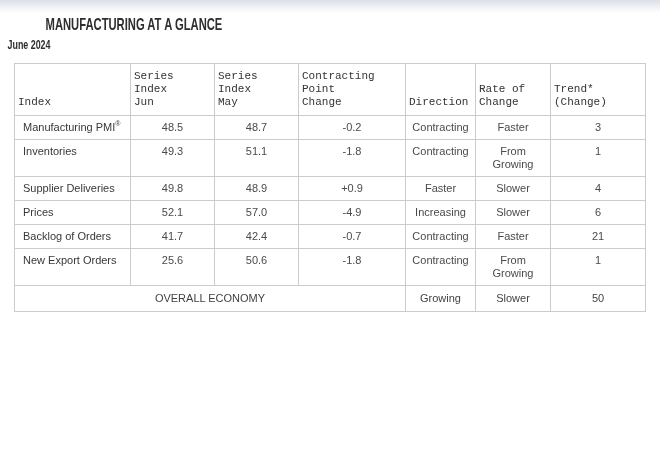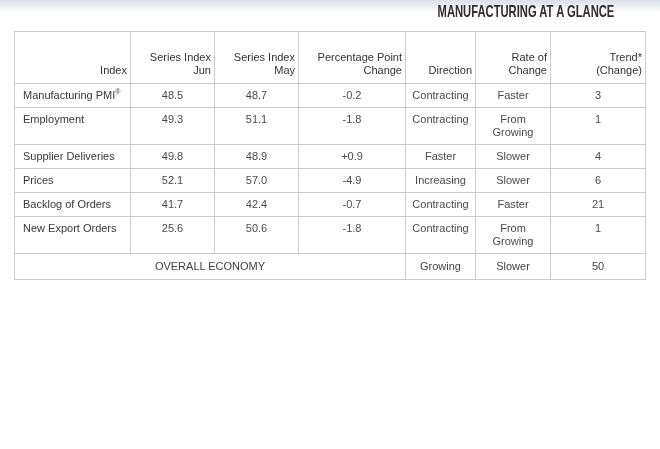--- a/index.html
+++ b/index.html
@@ -10,21 +10,21 @@
     color:#3b3b3b;
     overflow:hidden;
     position:relative;
   }
   .top-fade {
     position:absolute; top:0; left:0;
     width:660px; height:13px;
     background:linear-gradient(to bottom, #dbe0e8, rgba(255,255,255,0));
     pointer-events:none;
   }
-  .report-header { text-align:right; padding-top:3px; }
+  .report-header { text-align:left; padding-top:16px; }
   .report-title {
     display:inline-block;
     font-size:17px; font-weight:bold; color:#2e2e2e;
     line-height:17px; white-space:nowrap;
     transform:scaleX(0.66); transform-origin:center;
   }
   .report-subtitle { margin-top:1px; }
   .report-subtitle span {
     display:inline-block;
     font-size:12px; font-weight:bold; color:#2e2e2e;
@@ -40,23 +40,24 @@
   }
   .glance th, .glance td {
     border:1px solid #cccccc;
     font-size:11px;
     font-weight:normal;
   }
   .glance thead th {
     vertical-align:bottom;
     height:41px;
     padding:4px 3px 6px 3px;
-    text-align:right;
+    text-align:left;
     color:#333333;
     line-height:13px;
+    font-family:Liberation Mono, monospace;
   }
   .glance thead th span { display:block; }
   .glance tbody td {
     padding:5px 6px;
     text-align:center;
     vertical-align:top;
     line-height:13px;
     color:#4a4a4a;
   }
   .glance tbody td.label {
@@ -68,20 +69,21 @@
   .glance tbody tr.summary td.span-label { text-align:center; }
   sup.reg { font-size:7px; vertical-align:super; line-height:0; }
 </style>
 </head>
 <body>
 
 <div class="top-fade"></div>
 
 <div class="report-header">
   <div><span class="report-title">MANUFACTURING AT A GLANCE</span></div>
+  <div class="report-subtitle"><span>June 2024</span></div>
 </div>
 
 <table class="glance">
   <colgroup>
     <col style="width:116px">
       <col style="width:84px">
       <col style="width:84px">
     <col style="width:107px">
       <col style="width:70px">
       <col style="width:75px">
@@ -94,21 +96,21 @@
         </th>
       <th>
           <span>Series Index</span>
           <span>Jun</span>
         </th>
       <th>
           <span>Series Index</span>
           <span>May</span>
         </th>
       <th>
-          <span>Percentage Point</span>
+          <span>Contracting Point</span>
           <span>Change</span>
         </th>
       <th>
           <span>Direction</span>
         </th>
       <th>
           <span>Rate of</span>
           <span>Change</span>
         </th>
       <th>
@@ -121,21 +123,21 @@
     <tr>
       <td class="label"><span>Manufacturing PMI</span><sup class="reg">®</sup></td>
       <td>48.5</td>
       <td>48.7</td>
       <td>-0.2</td>
       <td>Contracting</td>
       <td>Faster</td>
       <td>3</td>
     </tr>
     <tr>
-      <td class="label">Employment</td>
+      <td class="label">Inventories</td>
       <td>49.3</td>
       <td>51.1</td>
       <td>-1.8</td>
       <td>Contracting</td>
       <td>From Growing</td>
       <td>1</td>
     </tr>
     <tr>
       <td class="label">Supplier Deliveries</td>
       <td>49.8</td>

